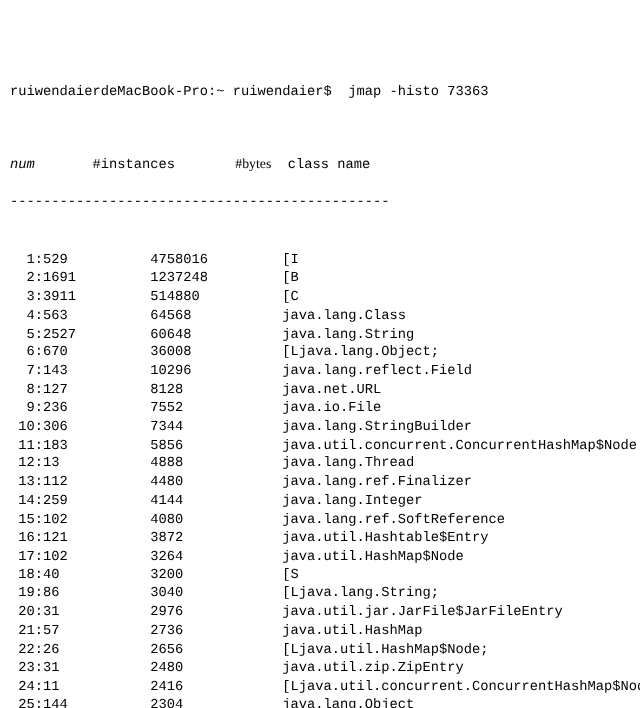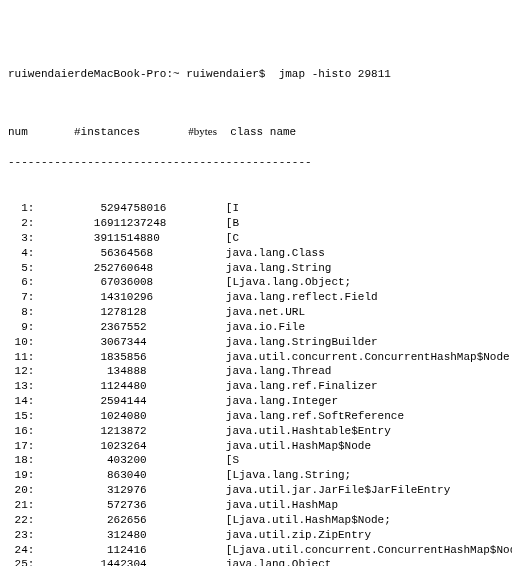--- a/index.html
+++ b/index.html
@@ -26,37 +26,38 @@
       display: block;
     }
     .col-num {
       display: inline-block;
       width: 4ch;
       text-align: right;
     }
     .col-inst {
       display: inline-block;
       width: 13ch;
-      text-align: right;
+      text-align: left;
       font-family: Liberation Mono, monospace;
     }
     .col-bytes {
       display: inline-block;
       width: 14ch;
       text-align: left;
     }
     .col-class {
       display: inline-block;
       padding-left: 2ch;
       text-align: left;
     }
     .hdr-num {
       display: inline-block;
       width: 4ch;
       text-align: left;
+      font-style: italic;
     }
     .hdr-inst {
       display: inline-block;
       width: 13ch;
       text-align: right;
       padding-left: 3ch;
     }
     .hdr-bytes {
       display: inline-block;
       width: 14ch;
@@ -67,21 +68,21 @@
       display: inline-block;
       padding-left: 2ch;
       text-align: right;
     }
   </style>
 </head>
 <body>
 
 
 
-<div class="prompt-line"><span>ruiwendaierdeMacBook-Pro:~ ruiwendaier$ </span><span> jmap -histo 29811</span></div>
+<div class="prompt-line"><span>ruiwendaierdeMacBook-Pro:~ ruiwendaier$ </span><span> jmap -histo 73363</span></div>
 
 <div class="header-row"><span class="hdr-num">num</span><span class="hdr-inst">#instances</span><span class="hdr-bytes">#bytes</span><span class="hdr-class">class name</span></div>
 <div class="separator">----------------------------------------------</div>
 
 <div id="rows"><div class="row"><span class="col-num">1:</span><span class="col-inst">529</span><span class="col-bytes">4758016</span><span class="col-class">[I</span></div><div class="row"><span class="col-num">2:</span><span class="col-inst">1691</span><span class="col-bytes">1237248</span><span class="col-class">[B</span></div><div class="row"><span class="col-num">3:</span><span class="col-inst">3911</span><span class="col-bytes">514880</span><span class="col-class">[C</span></div><div class="row"><span class="col-num">4:</span><span class="col-inst">563</span><span class="col-bytes">64568</span><span class="col-class">java.lang.Class</span></div><div class="row"><span class="col-num">5:</span><span class="col-inst">2527</span><span class="col-bytes">60648</span><span class="col-class">java.lang.String</span></div><div class="row"><span class="col-num">6:</span><span class="col-inst">670</span><span class="col-bytes">36008</span><span class="col-class">[Ljava.lang.Object;</span></div><div class="row"><span class="col-num">7:</span><span class="col-inst">143</span><span class="col-bytes">10296</span><span class="col-class">java.lang.reflect.Field</span></div><div class="row"><span class="col-num">8:</span><span class="col-inst">127</span><span class="col-bytes">8128</span><span class="col-class">java.net.URL</span></div><div class="row"><span class="col-num">9:</span><span class="col-inst">236</span><span class="col-bytes">7552</span><span class="col-class">java.io.File</span></div><div class="row"><span class="col-num">10:</span><span class="col-inst">306</span><span class="col-bytes">7344</span><span class="col-class">java.lang.StringBuilder</span></div><div class="row"><span class="col-num">11:</span><span class="col-inst">183</span><span class="col-bytes">5856</span><span class="col-class">java.util.concurrent.ConcurrentHashMap$Node</span></div><div class="row"><span class="col-num">12:</span><span class="col-inst">13</span><span class="col-bytes">4888</span><span class="col-class">java.lang.Thread</span></div><div class="row"><span class="col-num">13:</span><span class="col-inst">112</span><span class="col-bytes">4480</span><span class="col-class">java.lang.ref.Finalizer</span></div><div class="row"><span class="col-num">14:</span><span class="col-inst">259</span><span class="col-bytes">4144</span><span class="col-class">java.lang.Integer</span></div><div class="row"><span class="col-num">15:</span><span class="col-inst">102</span><span class="col-bytes">4080</span><span class="col-class">java.lang.ref.SoftReference</span></div><div class="row"><span class="col-num">16:</span><span class="col-inst">121</span><span class="col-bytes">3872</span><span class="col-class">java.util.Hashtable$Entry</span></div><div class="row"><span class="col-num">17:</span><span class="col-inst">102</span><span class="col-bytes">3264</span><span class="col-class">java.util.HashMap$Node</span></div><div class="row"><span class="col-num">18:</span><span class="col-inst">40</span><span class="col-bytes">3200</span><span class="col-class">[S</span></div><div class="row"><span class="col-num">19:</span><span class="col-inst">86</span><span class="col-bytes">3040</span><span class="col-class">[Ljava.lang.String;</span></div><div class="row"><span class="col-num">20:</span><span class="col-inst">31</span><span class="col-bytes">2976</span><span class="col-class">java.util.jar.JarFile$JarFileEntry</span></div><div class="row"><span class="col-num">21:</span><span class="col-inst">57</span><span class="col-bytes">2736</span><span class="col-class">java.util.HashMap</span></div><div class="row"><span class="col-num">22:</span><span class="col-inst">26</span><span class="col-bytes">2656</span><span class="col-class">[Ljava.util.HashMap$Node;</span></div><div class="row"><span class="col-num">23:</span><span class="col-inst">31</span><span class="col-bytes">2480</span><span class="col-class">java.util.zip.ZipEntry</span></div><div class="row"><span class="col-num">24:</span><span class="col-inst">11</span><span class="col-bytes">2416</span><span class="col-class">[Ljava.util.concurrent.ConcurrentHashMap$Node;</span></div><div class="row"><span class="col-num">25:</span><span class="col-inst">144</span><span class="col-bytes">2304</span><span class="col-class">java.lang.Object</span></div></div>
 
 
 
 
 </body></html>

